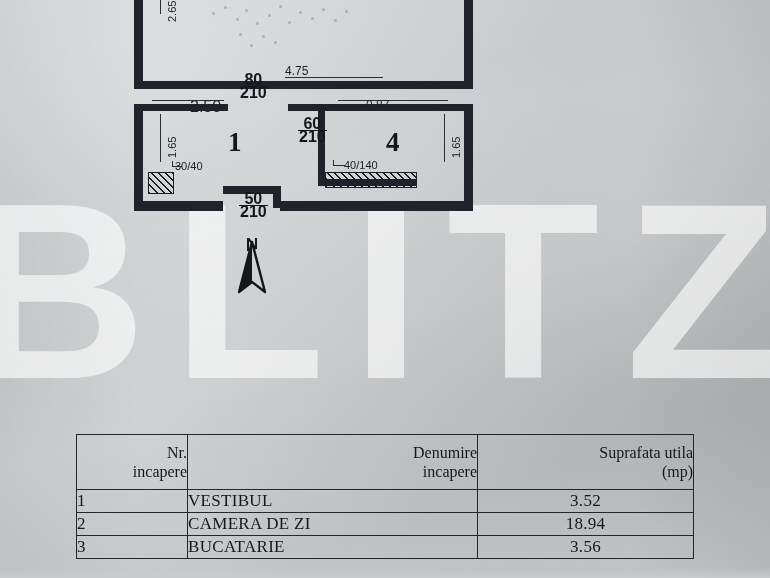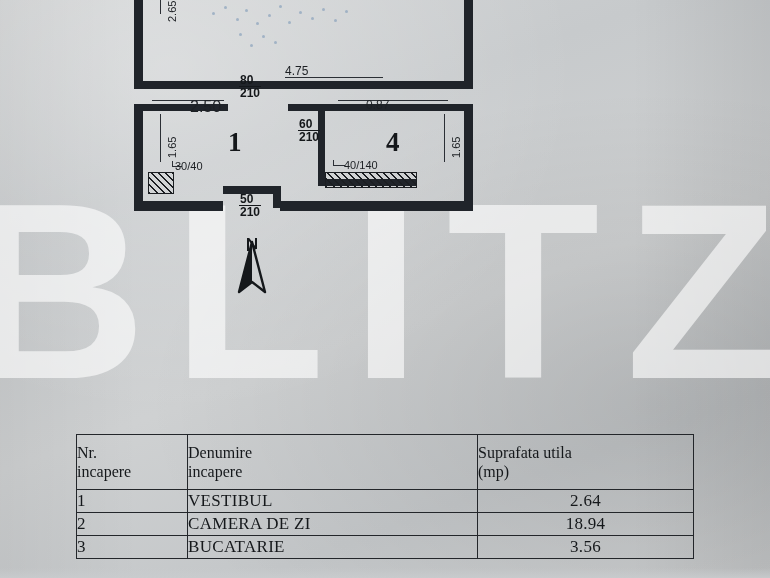--- a/index.html
+++ b/index.html
@@ -68,22 +68,23 @@
   .dim-txt {
     position: absolute;
     font-family: "Liberation Sans", sans-serif;
     font-size: 11px;
     color: #1d2024;
     white-space: nowrap;
   }
   .dim-frac {
     position: absolute;
     font-family: "Liberation Sans", sans-serif;
-    font-size: 12px;
+    font-size: 16px;
     color: #14171a;
+    text-align: center;
     line-height: 12px;
     font-weight: 600;
     white-space: nowrap;
   }
   .dim-frac .top {
     display: block;
     border-bottom: 1px solid #14171a;
     padding: 0 1px;
   }
   .dim-frac .bot {
@@ -149,21 +150,21 @@
     color: #15181b;
   }
   #recap-table td, #recap-table th {
     border: 1px solid #23262a;
     padding: 0;
     font-weight: normal;
   }
   #recap-table thead td {
     height: 54px;
     vertical-align: middle;
-    text-align: left;
+    text-align: right;
     font-size: 16px;
     line-height: 19px;
   }
   .col-nr { width: 18%; }
   .col-den { width: 47%; margin-top: 16px; }
   .col-sup { width: 35%; }
   #recap-table tbody td {
     height: 22px;
     font-size: 17px;
   }
@@ -297,21 +298,21 @@
         <td class="col-sup">
           <span>Suprafata utila</span><br>
           <span>(mp)</span>
         </td>
       </tr>
     </thead>
     <tbody>
       <tr>
         <td class="cell-nr">1</td>
         <td class="cell-den">VESTIBUL</td>
-        <td class="cell-sup">2.64</td>
+        <td class="cell-sup">3.52</td>
       </tr>
       <tr>
         <td class="cell-nr">2</td>
         <td class="cell-den">CAMERA DE ZI</td>
         <td class="cell-sup">18.94</td>
       </tr>
       <tr>
         <td class="cell-nr">3</td>
         <td class="cell-den">BUCATARIE</td>
         <td class="cell-sup">3.56</td>

